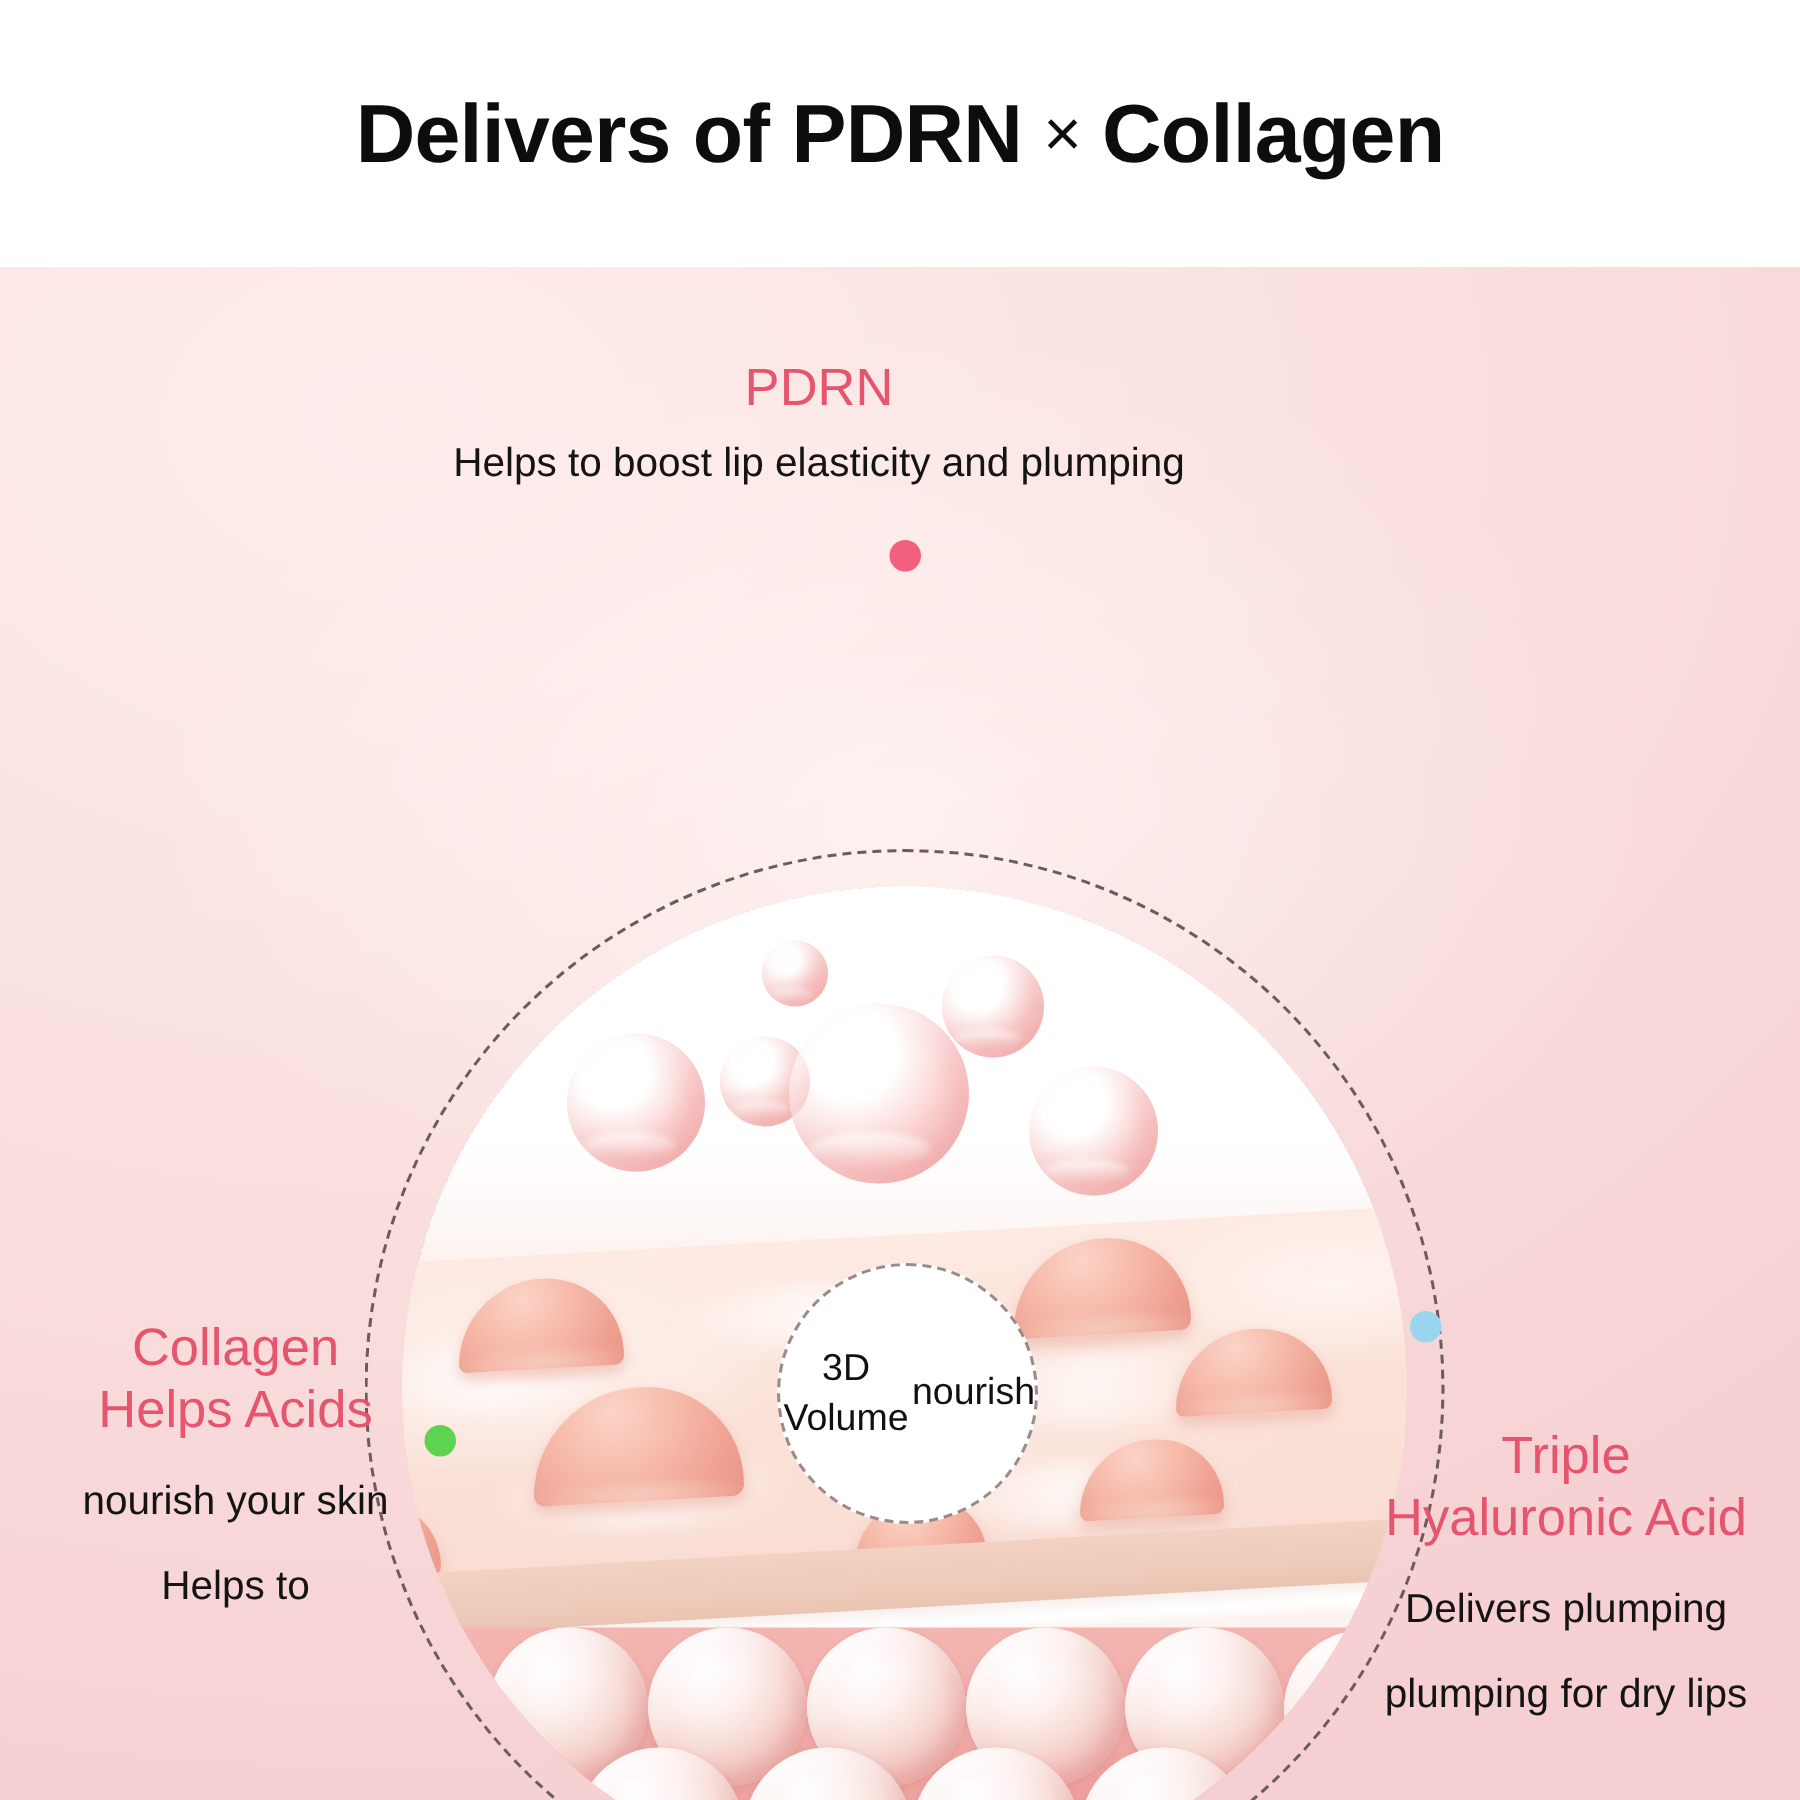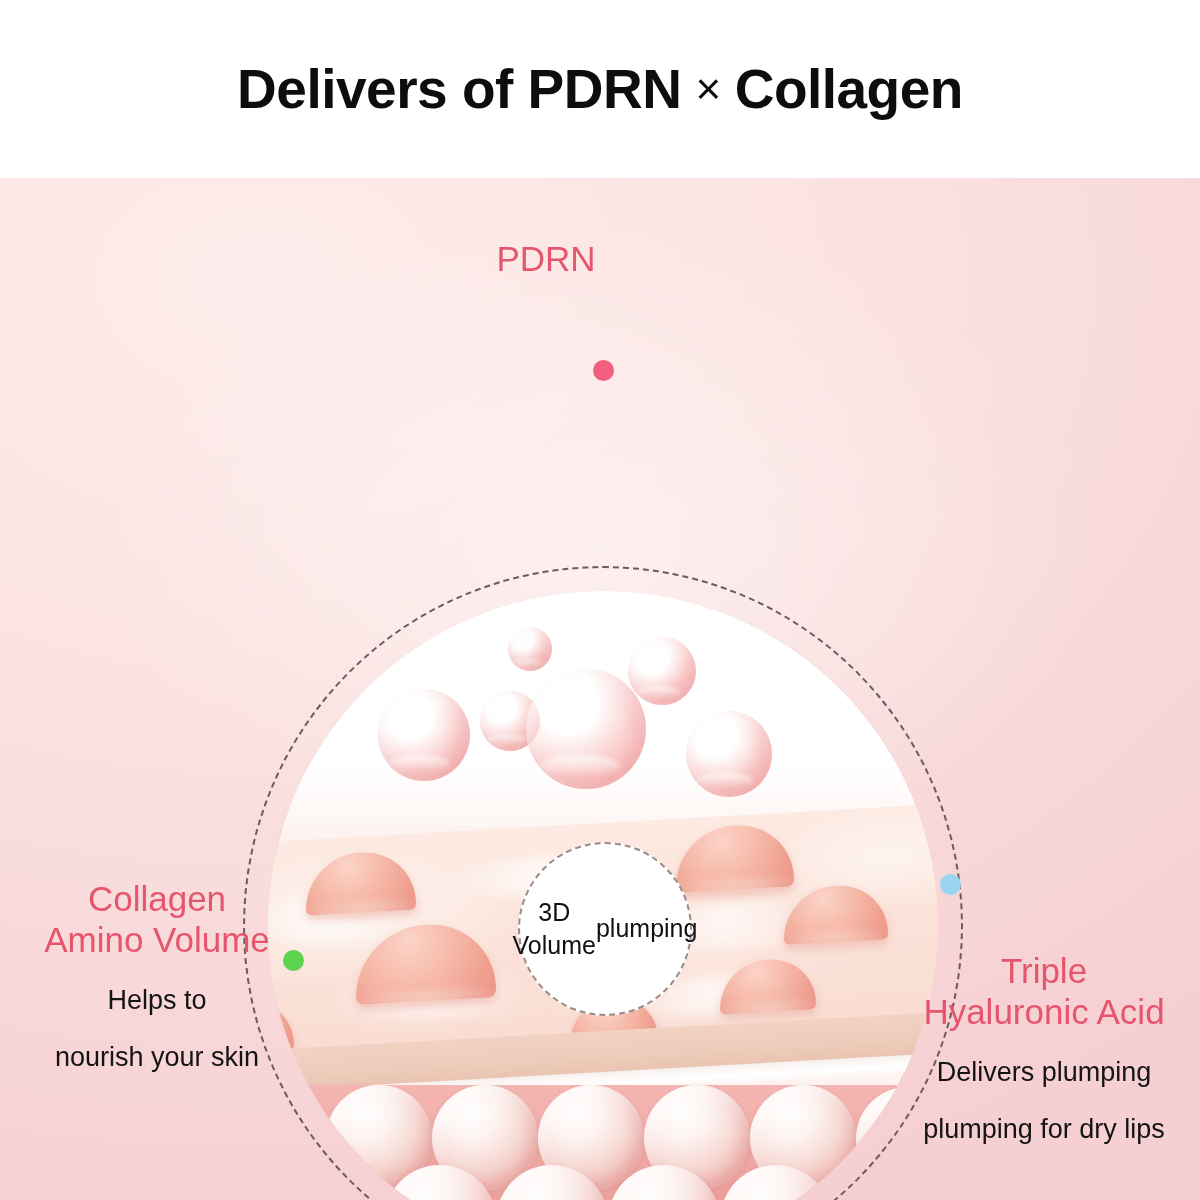--- a/index.html
+++ b/index.html
@@ -224,36 +224,37 @@
       <div class="pearl" style="left:268px; top:80px;  width:112px; height:112px;"></div>
       <div class="pearl" style="left:380px; top:80px;  width:112px; height:112px;"></div>
       <div class="pearl" style="left:492px; top:80px;  width:112px; height:112px;"></div>
       <div class="pearl" style="left:604px; top:80px;  width:112px; height:112px;"></div>
 
     </div>
   </div>
 
   <div id="center-badge">
     <span>3D Volume</span>
-    <span>plumping</span>
+    <span>nourish</span>
   </div>
 
   <div class="marker" id="marker-pdrn" style="background: rgb(242, 96, 127);"></div>
   <div class="marker" id="marker-collagen" style="background: rgb(94, 211, 79);"></div>
   <div class="marker" id="marker-ha" style="background: rgb(154, 213, 240);"></div>
 
   <div class="label-block" id="label-pdrn">
     <div class="lbl-title" style="color: rgb(229, 86, 110);">PDRN</div>
+    <div class="lbl-desc">Helps to boost lip elasticity and plumping</div>
   </div>
 
   <div class="label-block" id="label-collagen">
     <div class="lbl-title" style="color: rgb(229, 86, 110);">Collagen</div>
-    <div class="lbl-title" style="color: rgb(229, 86, 110);">Amino Volume</div>
+    <div class="lbl-title" style="color: rgb(229, 86, 110);">Helps Acids</div>
+    <div class="lbl-desc">nourish your skin</div>
     <div class="lbl-desc">Helps to</div>
-    <div class="lbl-desc">nourish your skin</div>
   </div>
 
   <div class="label-block" id="label-ha">
     <div class="lbl-title" style="color: rgb(229, 86, 110);">Triple</div>
     <div class="lbl-title" style="color: rgb(229, 86, 110);">Hyaluronic Acid</div>
     <div class="lbl-desc">Delivers plumping</div>
     <div class="lbl-desc">plumping for dry lips</div>
   </div>
 
 </div>

